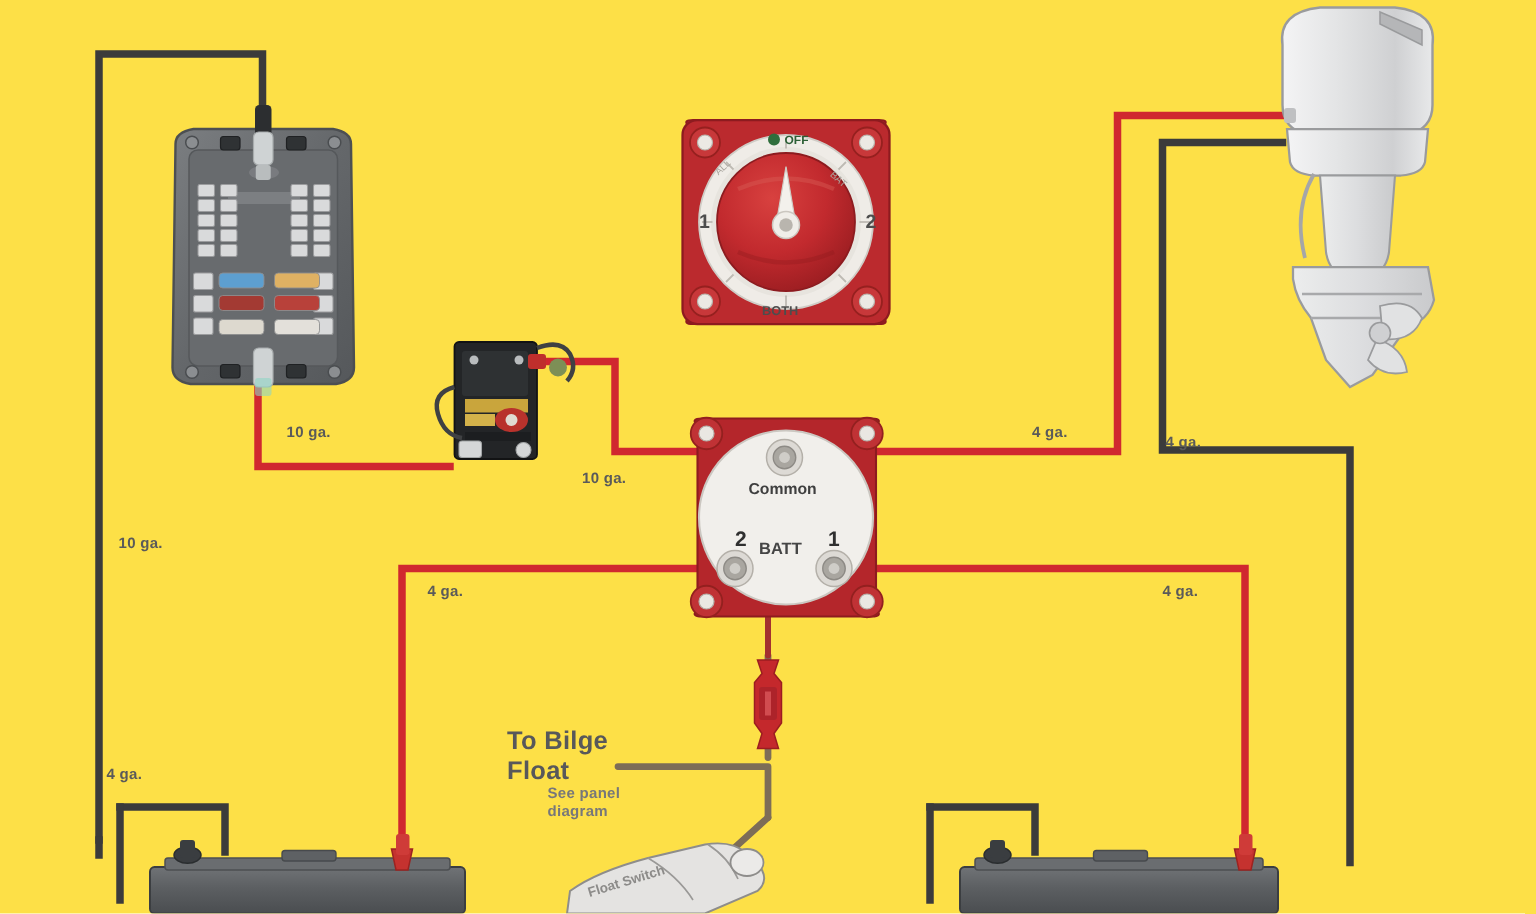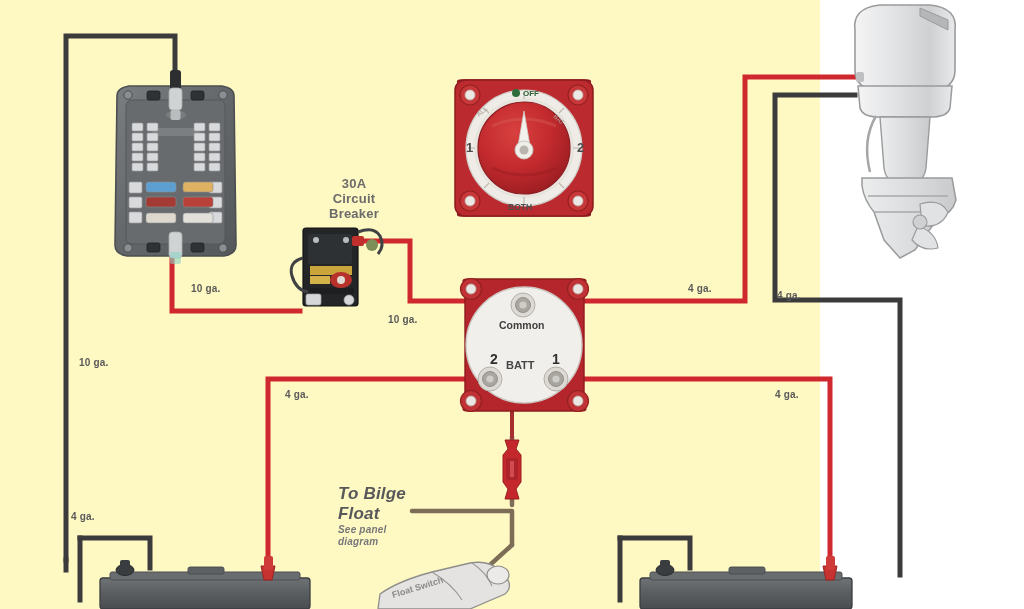--- a/index.html
+++ b/index.html
@@ -1,33 +1,33 @@
 <!DOCTYPE html>
 <html><head>
 <meta charset="utf-8">
 <style>
   html,body{margin:0;padding:0;background:#ffffff;}
   body{
     font-family:"Liberation Sans", sans-serif;
     width:1024px;height:609px;overflow:hidden;position:relative;
   }
-  #stage{position:relative;width:820px;height:609px;background:#fef9c3;}
+  #stage{position:relative;width:1024px;height:609px;background:#fde047;}
   svg#diagram{position:absolute;left:0;top:0;width:1024px;height:609px;}
   .lbl{
     position:absolute;
     color:#4a4a4a;
     font-family:"Liberation Sans", sans-serif;
     font-weight:bold;
     white-space:nowrap;
     letter-spacing:.2px;
   }
   .lbl.ga{font-size:10px;color:#5a5a5a;}
   .lbl.cb{font-size:13px;line-height:15px;color:#6b6b6b;text-align:center;}
-  .lbl.bilge{font-size:17px;line-height:20px;color:#58585a;font-style:italic;}
-  .lbl.bilge small{display:block;font-size:10px;line-height:11.5px;font-weight:bold;color:#77777a;}
+  .lbl.bilge{font-size:17px;line-height:20px;color:#58585a;}
+  .lbl.bilge small{display:block;font-size:10px;line-height:11.5px;font-weight:bold;color:#77777a;margin-left:27px;}
 </style>
 </head>
 <body>
 
 <div id="stage">
 
 <svg id="diagram" viewBox="0 0 1024 609">
   <defs>
     <linearGradient id="gradMotorCowl" x1="0" y1="0" x2="1" y2="0">
       <stop offset="0%" stop-color="#f4f4f5"></stop>
@@ -326,25 +326,20 @@
     <path d="M874,212 L944,212" fill="none" stroke="#a8a9ab" stroke-width="1.6"></path>
 
     <path d="M920,204 Q940,198 948,212 Q942,228 922,226 Z" fill="#e1e2e3" stroke="#9a9b9d" stroke-width="1.2"></path>
     <path d="M918,226 Q936,232 938,248 Q922,252 912,240 Z" fill="#e1e2e3" stroke="#9a9b9d" stroke-width="1.2"></path>
     <circle cx="920" cy="222" r="7" fill="#cfd0d2" stroke="#9a9b9d" stroke-width="1.1"></circle>
 
     <rect x="856" y="72" width="8" height="10" rx="2" fill="#bfc0c2"></rect>
   </g>
 </svg>
 
-<div class="lbl cb" style="left:315px;top:176px;width:78px;">
-  <span>30A</span><br>
-  <span>Circuit</span><br>
-  <span>Breaker</span>
-</div>
 
 <div class="lbl ga" style="left:191px;top:283px;">10 ga.</div>
 
 <div class="lbl ga" style="left:388px;top:314px;">10 ga.</div>
 
 <div class="lbl ga" style="left:79px;top:357px;">10 ga.</div>
 
 <div class="lbl ga" style="left:688px;top:283px;">4 ga.</div>
 
 <div class="lbl ga" style="left:777px;top:290px;">4 ga.</div>

